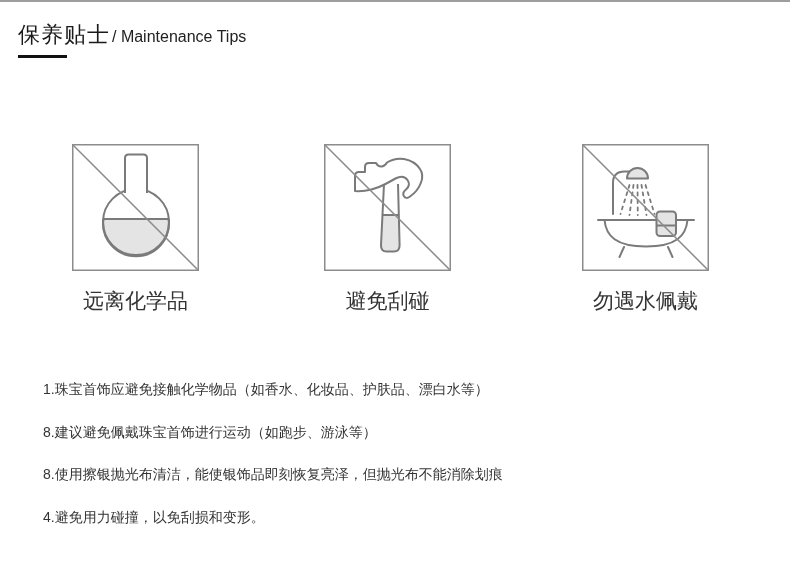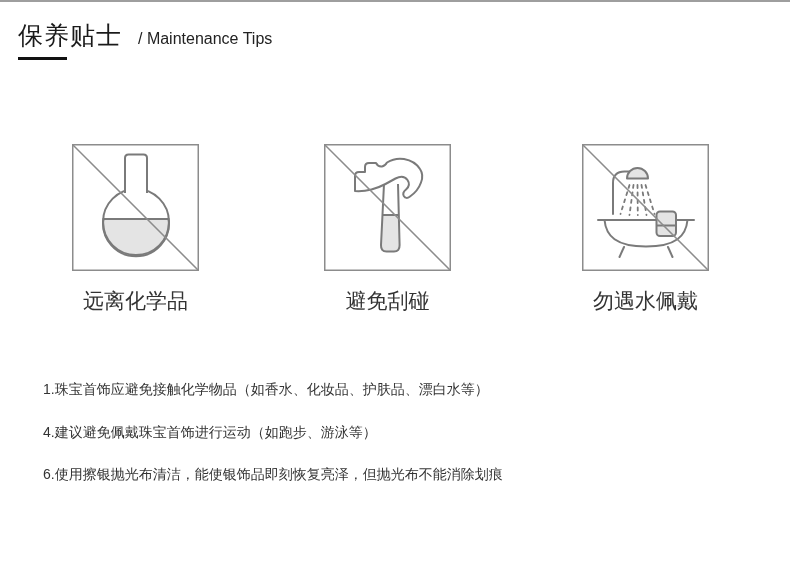--- a/index.html
+++ b/index.html
@@ -11,22 +11,22 @@
     overflow:hidden;
     color:#333333;
   }
   .top-rule{
     position:absolute;left:0;top:0;width:790px;height:2px;
     background:#9e9e9e;
   }
   
   .header{position:absolute;left:18px;top:20px;}
   .title-row{line-height:30px;white-space:nowrap;}
-  .title-zh{font-size:25px;color:#1a1a1a;letter-spacing:1px;margin-top:20px;}
-  .title-en{font-size:16px;color:#222222;margin-left:16px;}
+  .title-zh{font-size:22px;color:#1a1a1a;letter-spacing:1px;margin-top:20px;}
+  .title-en{font-size:16px;color:#222222;margin-left:2px;}
   .title-underline{width:49px;height:3px;background:#111111;margin-top:3px;}
   
   .icon-col{position:absolute;top:144px;width:127px;text-align:center;}
   .icon-col.c1{left:72px;}
   .icon-col.c2{left:324px;text-align:center;}
   .icon-col.c3{left:582px;text-align:center;}
   .icon-box{width:127px;height:127px;display:block;}
   .icon-label{
     display:block;margin-top:19px;font-size:21px;line-height:21px;
     color:#333333;white-space:nowrap;
@@ -90,15 +90,16 @@
     <line x1="86" y1="103" x2="90.5" y2="113" stroke="#7a7a7a" stroke-width="2" stroke-linecap="round"></line>
     <rect x="74.5" y="67.5" width="19.5" height="24.5" rx="3.5" fill="#e4e4e4" stroke="#7a7a7a" stroke-width="2"></rect>
     <line x1="74.5" y1="81.5" x2="94" y2="81.5" stroke="#7a7a7a" stroke-width="2"></line>
     <line x1="1" y1="1" x2="126" y2="126" stroke="#8c8c8c" stroke-width="1.5"></line>
   </svg>
   <span class="icon-label">勿遇水佩戴</span>
 </div>
 
 <div class="tips">
   <div class="tip-line">1.珠宝首饰应避免接触化学物品（如香水、化妆品、护肤品、漂白水等）</div>
-  <div class="tip-line">4.建议避免佩戴珠宝首饰进行运动（如跑步、游泳等）</div>
-  <div class="tip-line">6.使用擦银抛光布清洁，能使银饰品即刻恢复亮泽，但抛光布不能消除划痕</div>
+  <div class="tip-line">8.建议避免佩戴珠宝首饰进行运动（如跑步、游泳等）</div>
+  <div class="tip-line">8.使用擦银抛光布清洁，能使银饰品即刻恢复亮泽，但抛光布不能消除划痕</div>
+  <div class="tip-line">4.避免用力碰撞，以免刮损和变形。</div>
 </div>
 
 </body></html>

